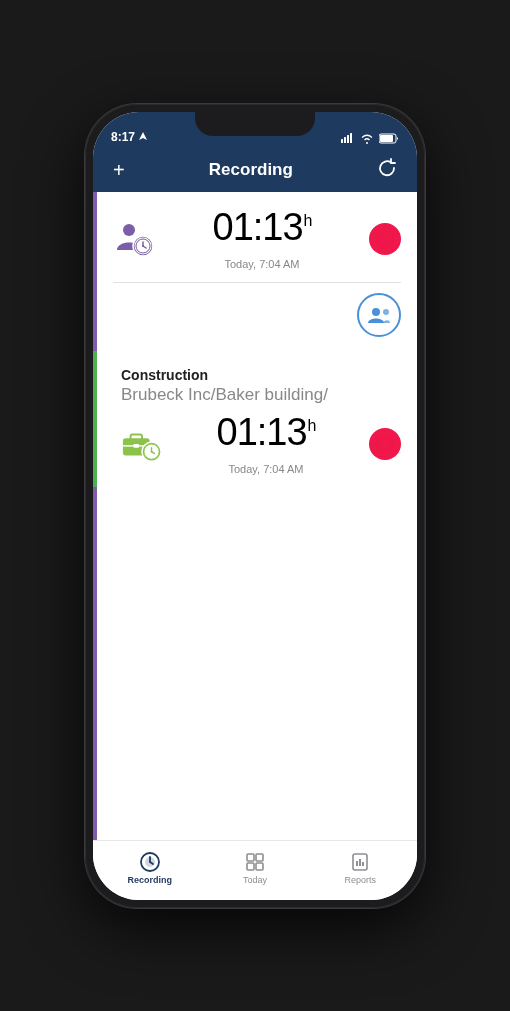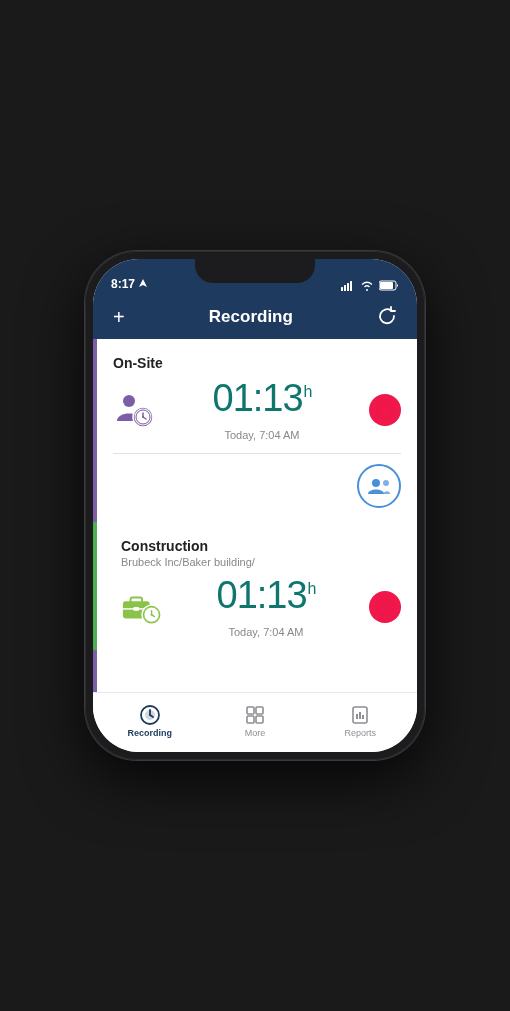--- a/index.html
+++ b/index.html
@@ -7,21 +7,21 @@
       background: #1a1a1a;
       display: flex;
       justify-content: center;
       align-items: center;
       min-height: 100vh;
       font-family: -apple-system, BlinkMacSystemFont, 'Helvetica Neue', sans-serif;
     }
 
     .phone-outer {
       width: 340px;
-      height: 509px;
+      height: 804px;
       background: #1c1c1e;
       border-radius: 52px;
       padding: 8px;
       box-shadow:
         0 0 0 1px #3a3a3c,
         0 20px 60px rgba(0,0,0,0.8),
         inset 0 0 0 1px #2c2c2e;
       position: relative;
     }
 
@@ -126,21 +126,21 @@
     }
 
     .section-label {
       font-size: 14px;
       font-weight: 600;
       color: #222;
       margin-bottom: 8px;
     }
 
     .section-sublabel {
-      font-size: 11px;
+      font-size: 17px;
       color: #888;
       margin-bottom: 8px;
       margin-top: -6px;
     }
 
     .timer-row {
       display: flex;
       align-items: center;
       justify-content: space-between;
     }
@@ -156,21 +156,21 @@
     .timer-display {
       display: flex;
       flex-direction: column;
       align-items: center;
       flex: 1;
     }
 
     .timer-value {
       font-size: 38px;
       font-weight: 300;
-      color: #0f766e;
+      color: #000000;
       letter-spacing: -1px;
       line-height: 1;
     }
 
     .timer-value sup {
       font-size: 16px;
       font-weight: 400;
       vertical-align: super;
       margin-left: 1px;
     }
@@ -313,21 +313,20 @@
           <path d="M14 1 L14 5 L18 5" stroke-linecap="round" stroke-linejoin="round"></path>
         </svg>
       </button>
     </div>
 
     <div class="content-area">
 
       <div class="purple-bar"></div>
 
       <div class="section" style="padding-left:20px;">
-        <div class="section-label">On-Site</div>
 
         <div class="timer-row">
 
           <div class="timer-icon icon-person-time">
             <svg width="42" height="38" viewBox="0 0 42 38" fill="none">
 
               <circle cx="16" cy="10" r="6" fill="#7b5ea7"></circle>
               <path d="M4 30 C4 20 28 20 28 30" fill="#7b5ea7"></path>
 
               <circle cx="30" cy="26" r="10" fill="#7b5ea7" stroke="white" stroke-width="1.5"></circle>
@@ -419,21 +418,21 @@
       </div>
 
 
       <div class="tab-item">
         <svg width="22" height="22" viewBox="0 0 22 22" fill="none">
           <rect x="3" y="3" width="7" height="7" rx="1" stroke="#8e8e93" stroke-width="1.6"></rect>
           <rect x="12" y="3" width="7" height="7" rx="1" stroke="#8e8e93" stroke-width="1.6"></rect>
           <rect x="3" y="12" width="7" height="7" rx="1" stroke="#8e8e93" stroke-width="1.6"></rect>
           <rect x="12" y="12" width="7" height="7" rx="1" stroke="#8e8e93" stroke-width="1.6"></rect>
         </svg>
-        <span class="tab-label">More</span>
+        <span class="tab-label">Today</span>
       </div>
 
       <div class="tab-item">
         <svg width="22" height="22" viewBox="0 0 22 22" fill="none">
           <rect x="4" y="3" width="14" height="16" rx="2" stroke="#8e8e93" stroke-width="1.6"></rect>
           <rect x="7" y="10" width="2" height="5" fill="#8e8e93"></rect>
           <rect x="10" y="8" width="2" height="7" fill="#8e8e93"></rect>
           <rect x="13" y="11" width="2" height="4" fill="#8e8e93"></rect>
         </svg>
         <span class="tab-label">Reports</span>

